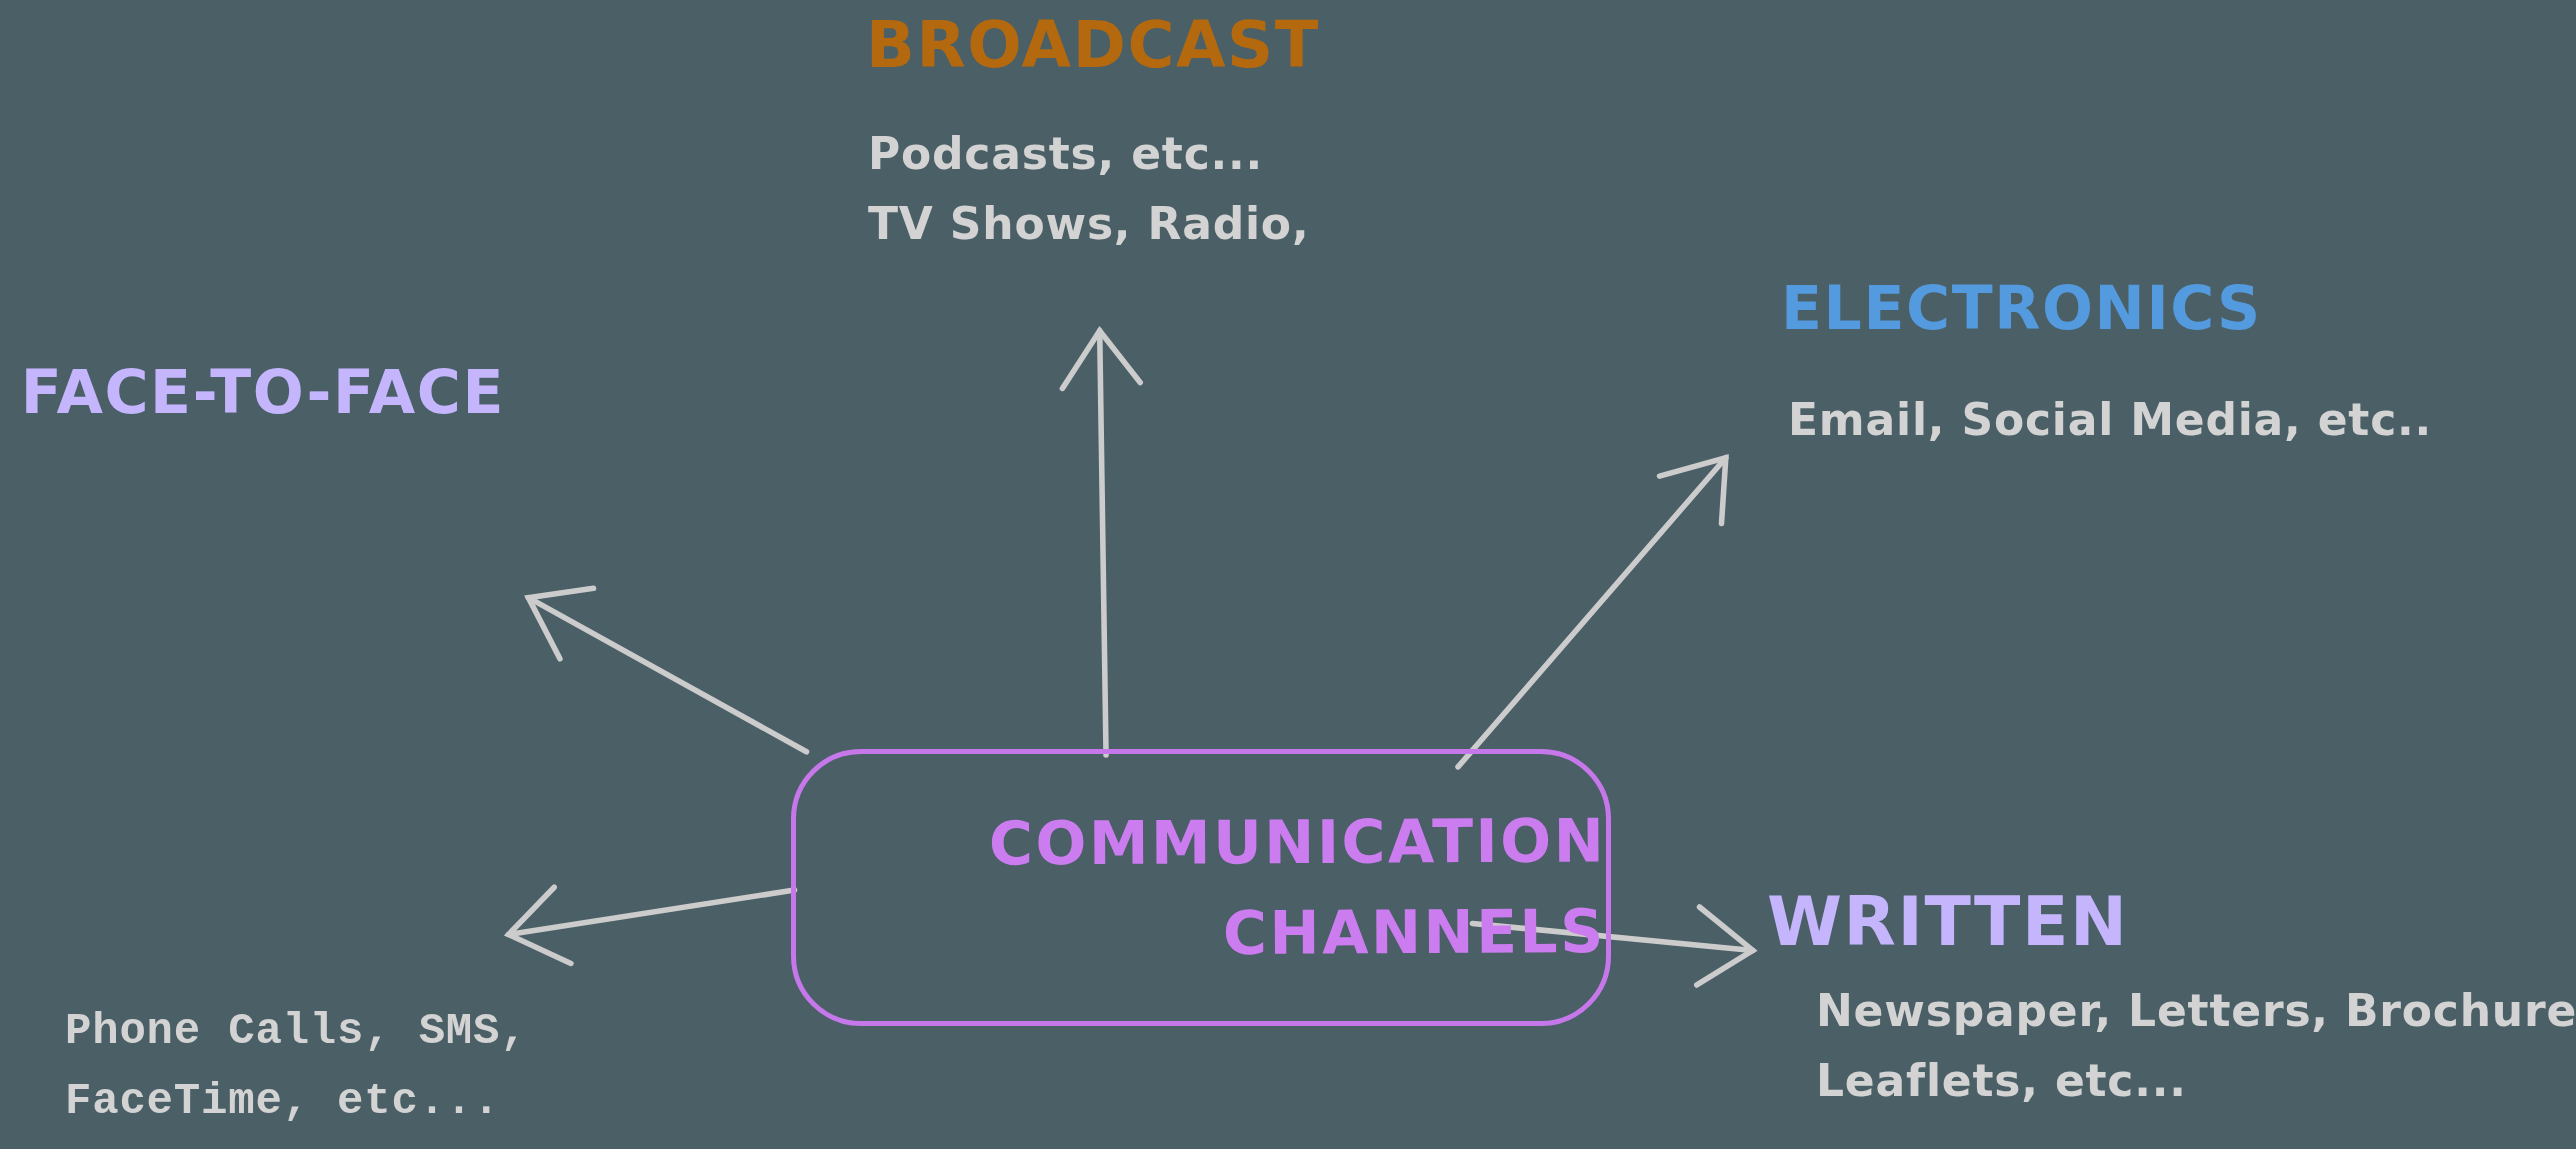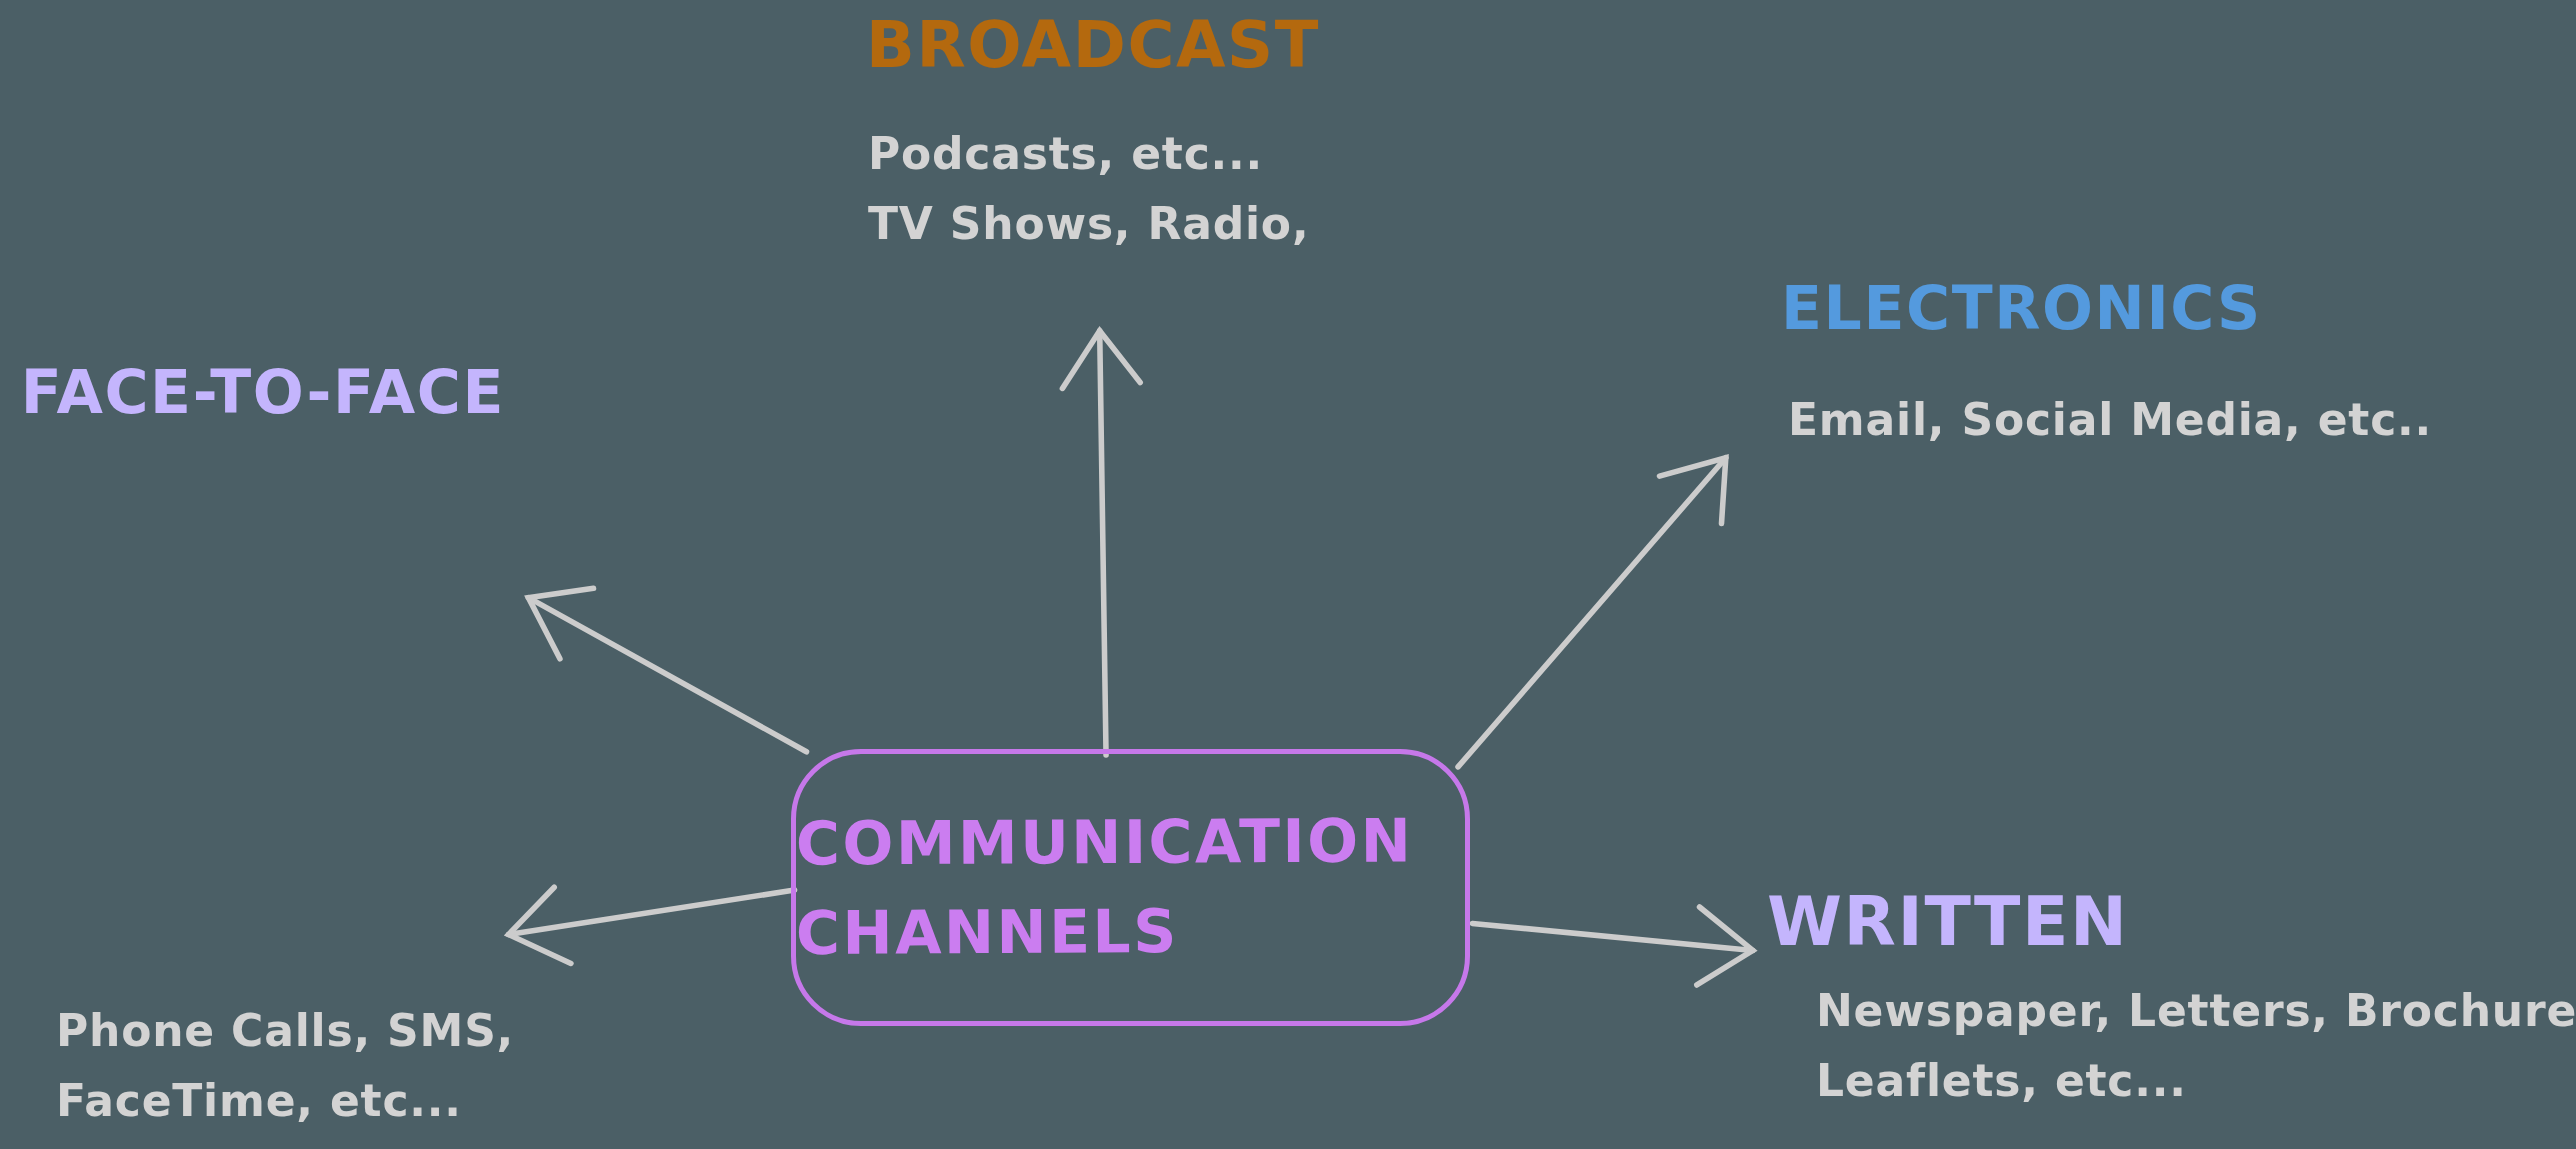--- a/index.html
+++ b/index.html
@@ -23,28 +23,28 @@
   .arrow {
     stroke: #cccccc;
     stroke-width: 7;
     stroke-linecap: round;
     fill: none;
   }
   
   .central-box {
     position: absolute;
     left: 791px; top: 749px;
-    width: 679px; height: 277px;
+    width: 820px; height: 277px;
     border: 5.6px solid #c678ea;
     border-radius: 70px;
     box-sizing: border-box;
     display: flex;
     flex-direction: column;
     justify-content: center;
-    align-items: flex-start;
+    align-items: flex-end;
     gap: 11px;
   }
   .central-line {
     color: #cb7df0;
     font-size: 60px;
     font-weight: 700;
     letter-spacing: 2.4px;
     line-height: 79px;
     white-space: nowrap;
     transform: rotate(-0.3deg);
@@ -65,21 +65,21 @@
     line-height: 70px;
     white-space: nowrap;
   }
   .t-broadcast   { left: 866px; top: 8.7px;   font-size: 64px; color: #b4690e; }
   .s-broadcast   { left: 868px; top: 119px; }
   .t-electronics { left: 1781px; top: 274px;  font-size: 60px; color: #549ade; }
   .s-electronics { left: 1788px; top: 385px; }
   .t-face        { left: 20.7px;   top: 358px;  font-size: 60px; color: #c4b5fd; }
   .s-face        { left: 16px;   top: 447px; }
   .t-mobile      { left: 188px;  top: 900px; font-size: 60px; color: #2fa14c; }
-  .s-mobile      { left: 56px;   top: 996px; }
+  .s-mobile      { left: 65px;   top: 996px; font-family: Liberation Mono, monospace; }
   .t-written     { left: 1767px; top: 883px; font-size: 68px; color: #c4b5fd; }
   .s-written     { left: 1816px; top: 976px; }
 </style>
 </head>
 <body>
 
 <div class="canvas">
 
   <svg class="connector-layer" viewBox="0 0 3242 1447" xmlns="http://www.w3.org/2000/svg">
     <defs>

